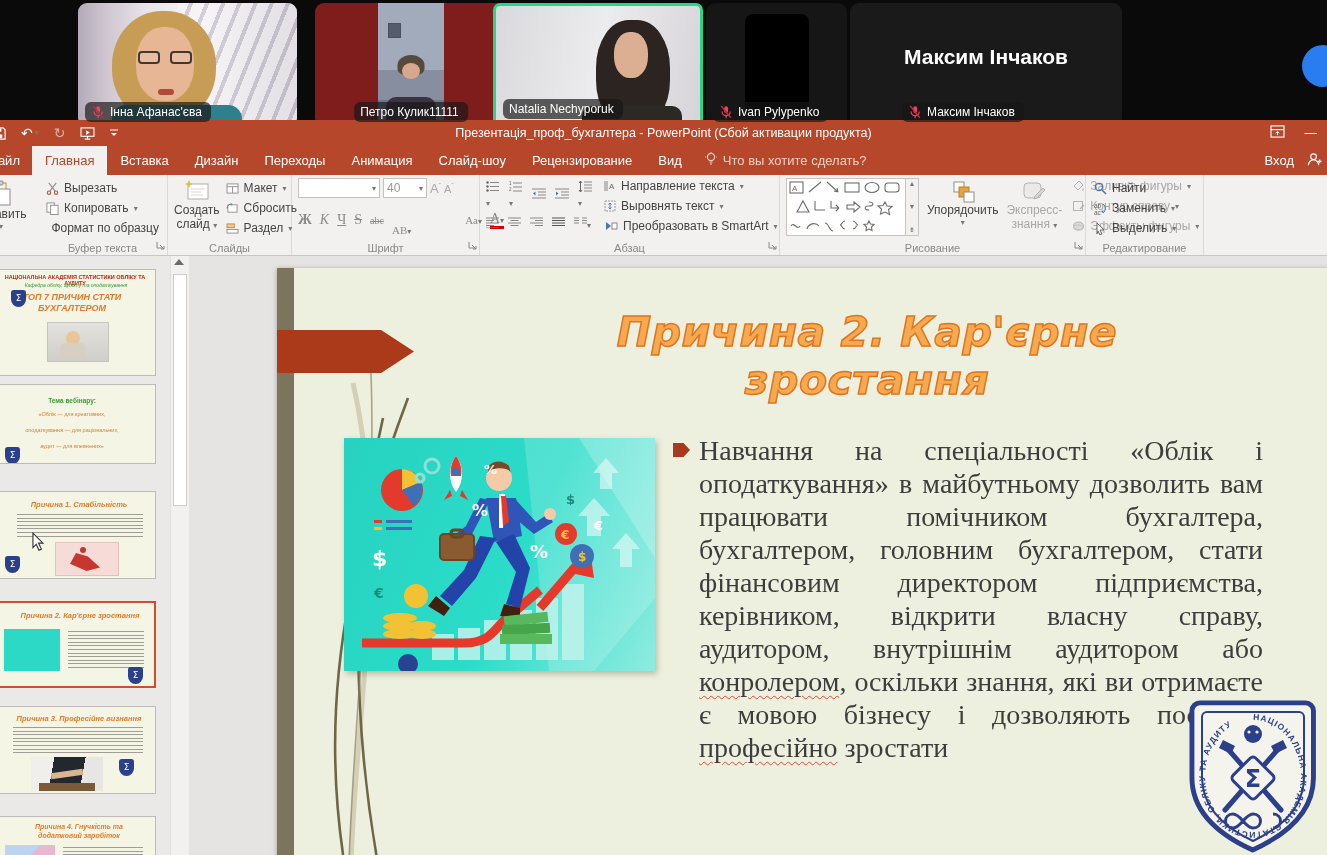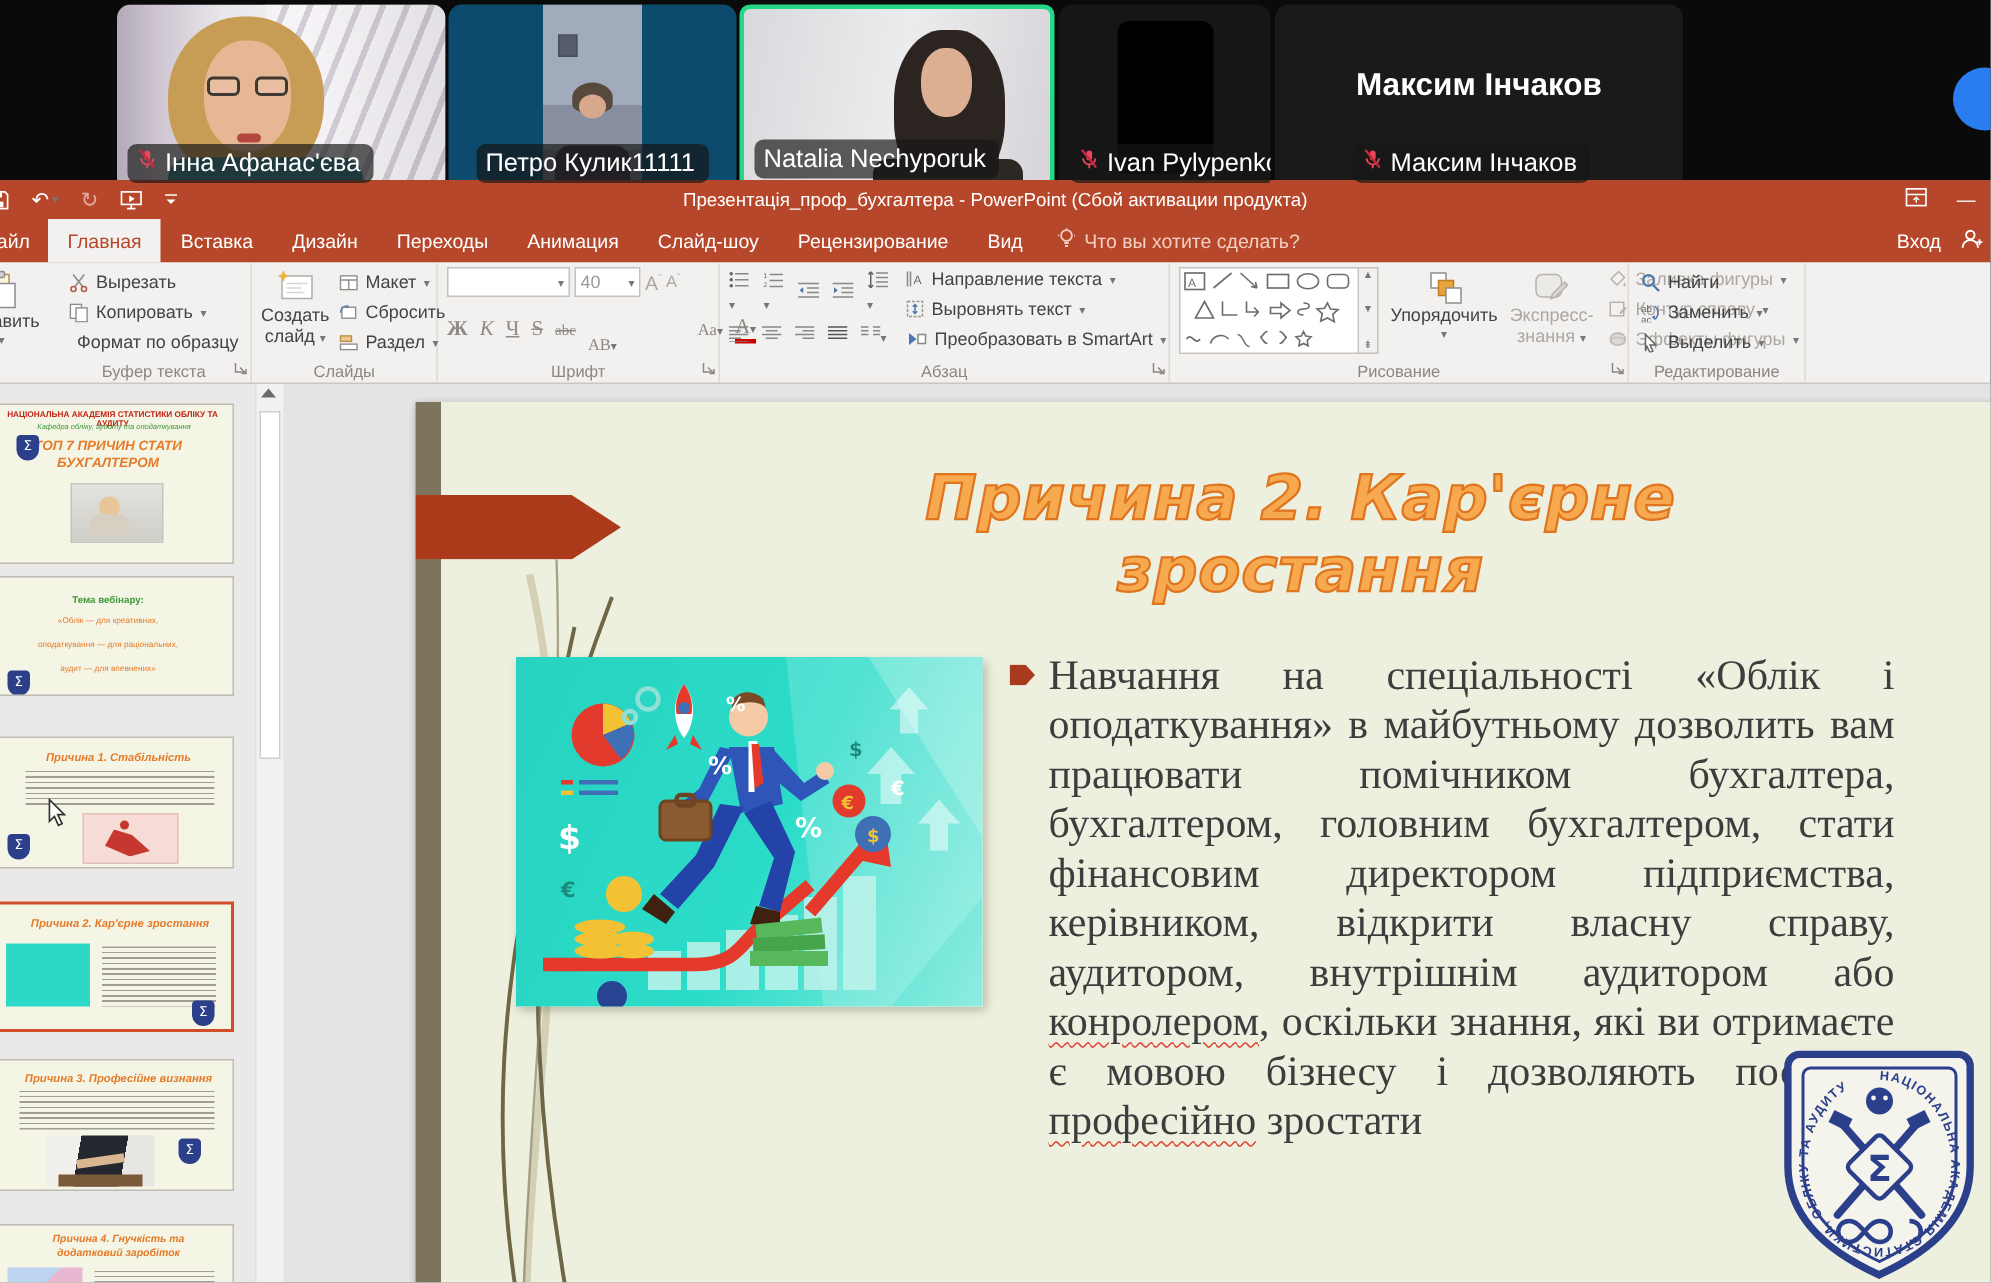--- a/index.html
+++ b/index.html
@@ -2,39 +2,39 @@
 <html><head>
 <meta charset="utf-8">
 <style>
   * { margin:0; padding:0; box-sizing:border-box; }
   html,body { width:1327px; height:855px; overflow:hidden; }
   body { position:relative; background:#000; font-family:"Liberation Sans",sans-serif; }
 
   
   .video-strip { position:absolute; top:0; left:0; width:1327px; height:120px; background:#0a0a0a; }
   .tile { position:absolute; top:3px; height:124px; border-radius:9px; overflow:hidden; background:#151515; }
-  .name-tag { position:absolute; left:7px; bottom:5px; display:flex; align-items:flex-start; gap:5px;
-      background:rgba(22,22,22,.68); color:#fff; font-size:17px; padding:3px 9px 3px 6px; border-radius:6px; white-space:nowrap; z-index:5;}
+  .name-tag { position:absolute; left:7px; bottom:5px; display:flex; align-items:center; gap:5px;
+      background:rgba(22,22,22,.68); color:#fff; font-size:12px; padding:3px 9px 3px 6px; border-radius:6px; white-space:nowrap; z-index:5;}
   .name-tag.center { left:50%; transform:translateX(-50%); }
   .mic-muted svg { display:block; }
 
   .t1 { left:78px; width:219px; }
   .t1 .bg { position:absolute; inset:0;
       background:linear-gradient(90deg,#b3aab9 0%,#cdc4cf 12%,#e9e6eb 32%,#f5f3f5 58%,#d9d5db 84%,#c9c4cd 100%); }
   .t1 .curtain { position:absolute; right:0; top:0; bottom:0; width:120px; opacity:.55;
       background:repeating-linear-gradient(112deg,#f7f5f8 0 11px,#b7b0bd 11px 15px); }
   .t1 .hair { position:absolute; left:34px; top:8px; width:104px; height:112px; border-radius:48%; background:#c79c55; }
   .t1 .face { position:absolute; left:58px; top:24px; width:58px; height:74px; border-radius:46%; background:#e7b695; }
   .t1 .glasses { position:absolute; left:60px; top:48px; width:54px; height:14px; }
   .t1 .glasses i { position:absolute; top:0; width:22px; height:13px; border:2px solid #403833; border-radius:4px; background:rgba(255,255,255,.12); }
   .t1 .glasses i.r { right:0; }
   .t1 .lips { position:absolute; left:80px; top:86px; width:16px; height:6px; border-radius:3px; background:#b3483f; }
   .t1 .body { position:absolute; left:34px; bottom:0; width:130px; height:22px; border-radius:14px 14px 0 0; background:#2f7f8d; }
 
-  .t2 { left:299px; width:192px; background:#0c4a6e; }
+  .t2 { left:315px; width:192px; background:#7f1d1d; }
   .t2 .pvid { position:absolute; left:50%; transform:translateX(-50%); top:0; bottom:0; width:66px;
       background:linear-gradient(#a2abbb 0 54%,#868e9f 54% 78%,#6f7687 78% 100%); }
   .t2 .frame { position:absolute; left:10px; top:20px; width:13px; height:15px; background:#555c6b; border:1px solid #49505e; }
   .t2 .hair { position:absolute; left:50%; transform:translateX(-50%); top:52px; width:27px; height:20px; border-radius:50% 50% 30% 30%; background:#57493c; }
   .t2 .face { position:absolute; left:50%; transform:translateX(-50%); top:60px; width:18px; height:16px; border-radius:50%; background:#d7a88b; }
   .t2 .body { position:absolute; left:50%; transform:translateX(-50%); bottom:0; width:50px; height:30px; border-radius:10px 10px 0 0; background:#3a3442; }
 
   .t3 { left:493px; width:210px; border:3px solid #23d987; border-radius:7px;
       background:linear-gradient(100deg,#d9d8dc 0%,#ecebed 50%,#d6d4d8 100%); }
   .t3 .hair { position:absolute; right:30px; top:14px; width:74px; height:108px; border-radius:44%; background:#2c2420; }

